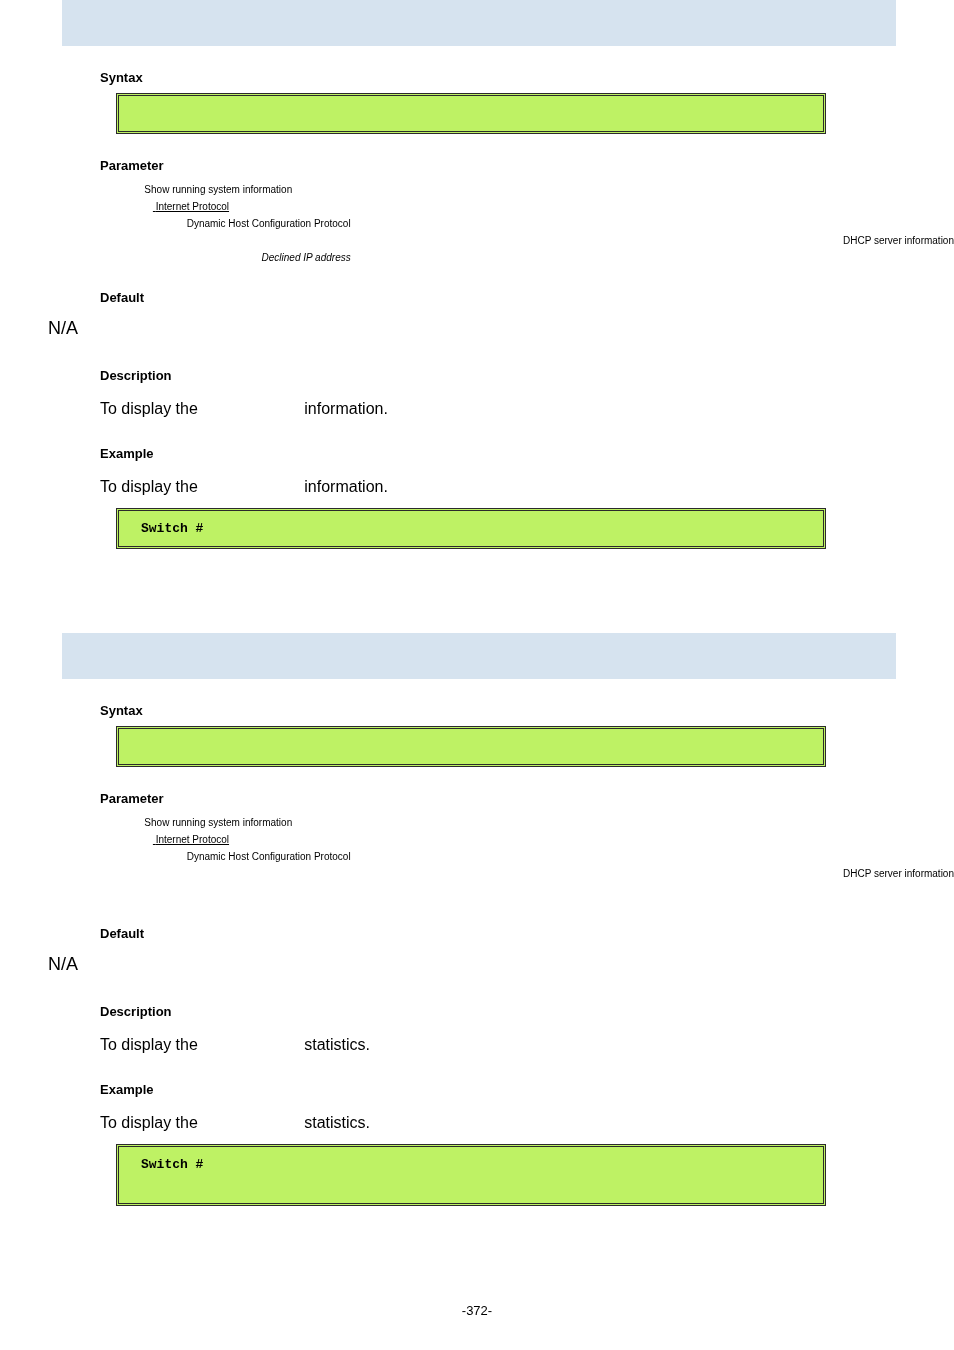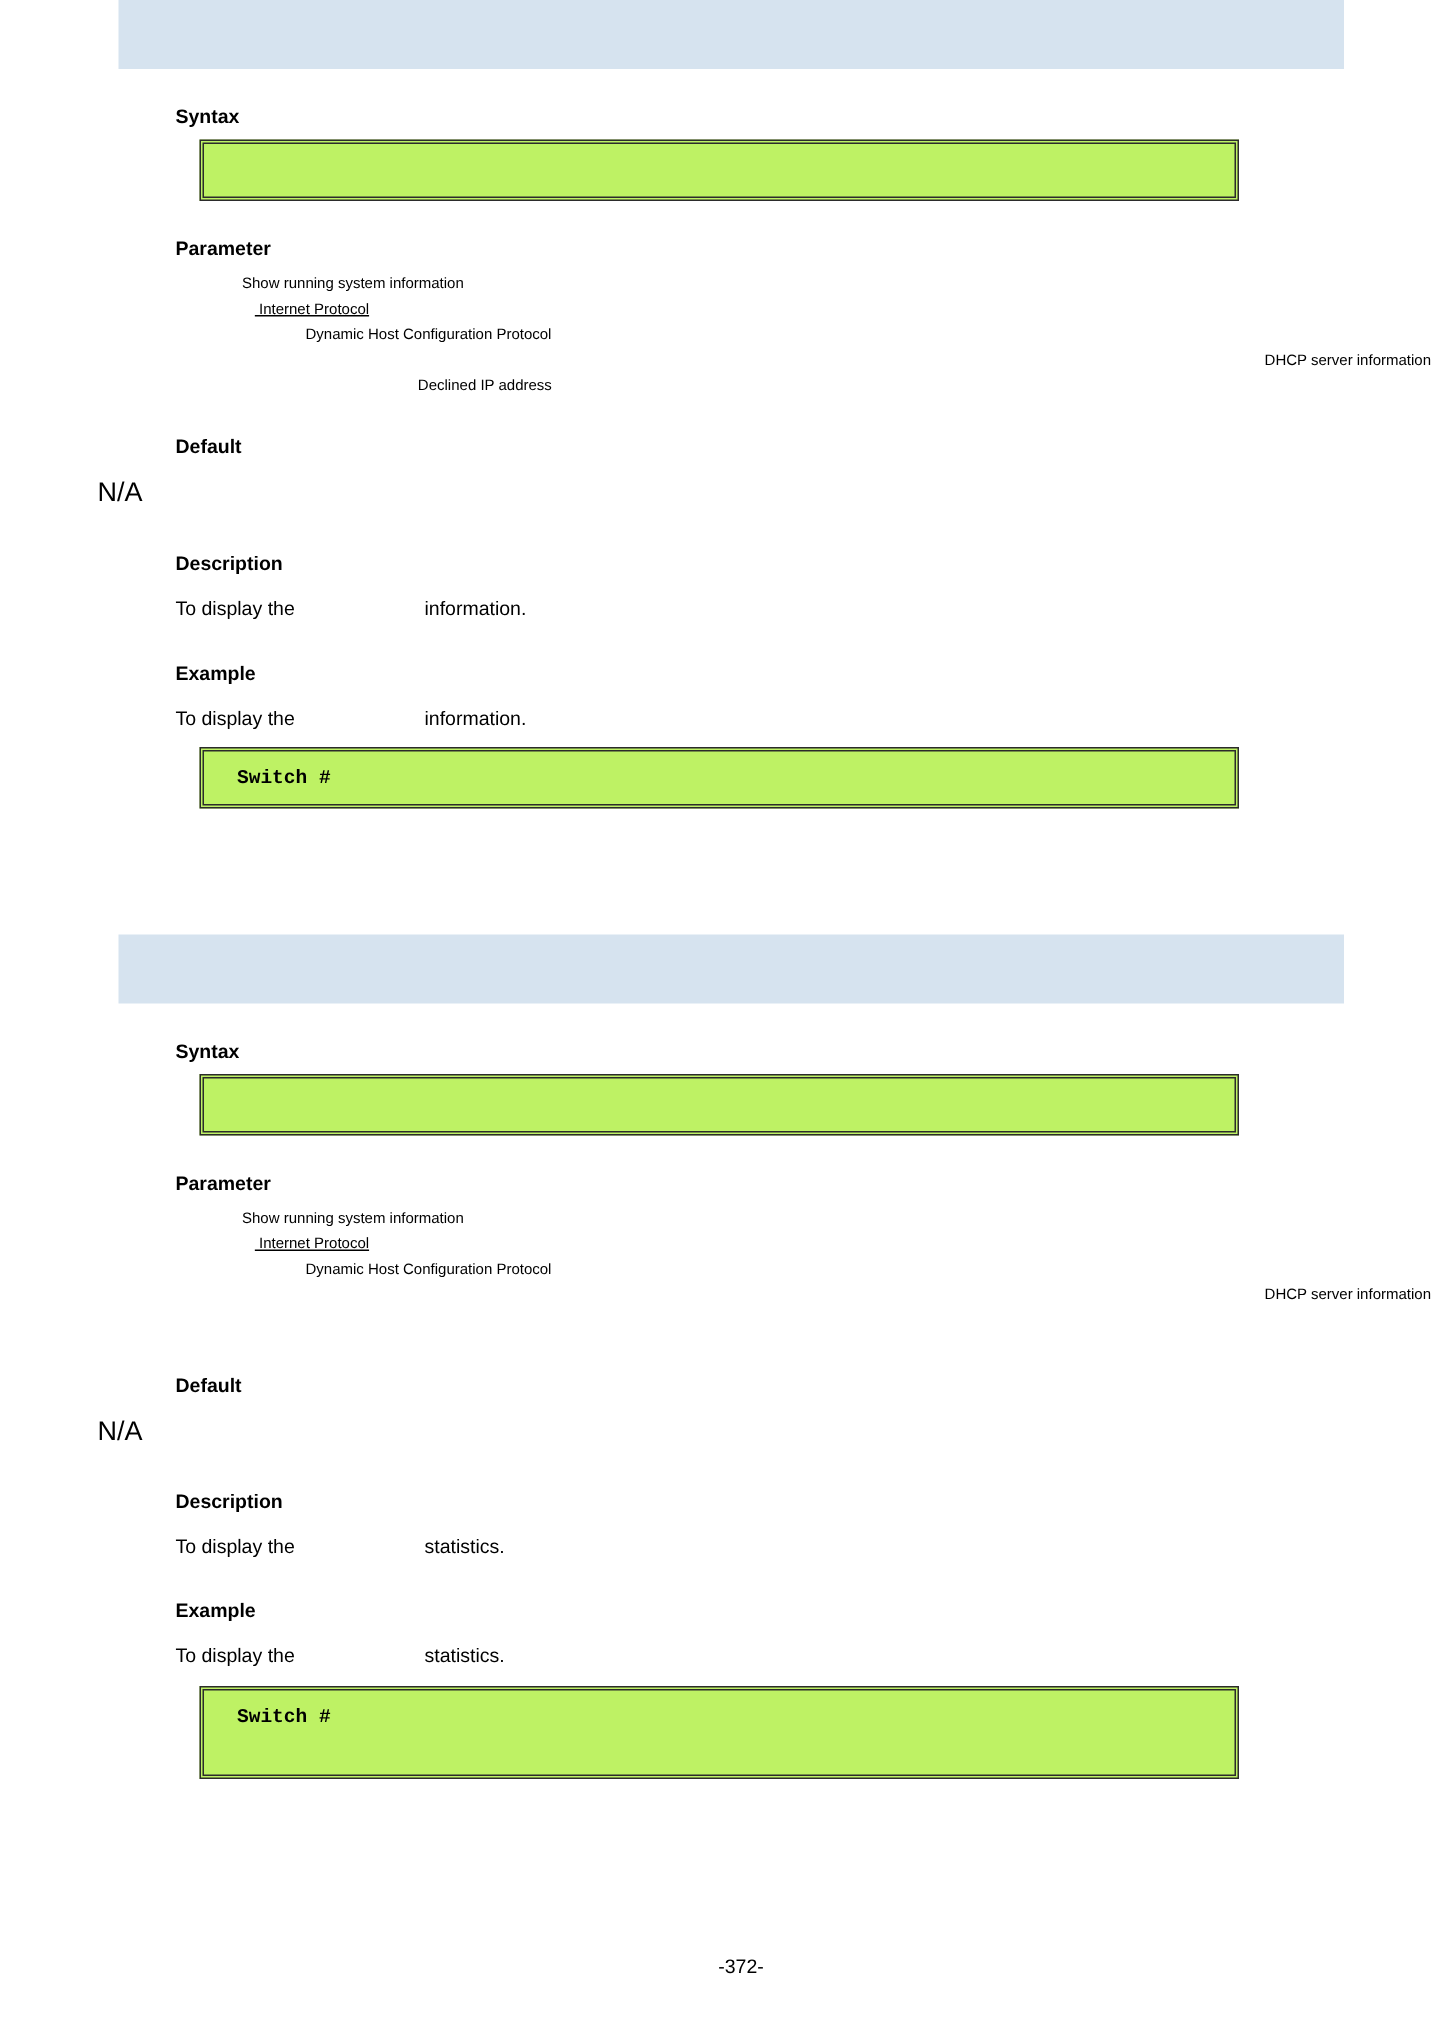--- a/index.html
+++ b/index.html
@@ -10,21 +10,21 @@
   }
   body {
     font-family: Arial, Helvetica, sans-serif;
     color: #000;
   }
   .page {
     width: 954px;
     min-height: 1350px;
     position: relative;
     box-sizing: border-box;
-    padding: 0 0 40px 17px;
+    padding: 0 0 40px 0;
   }
   .heading-bar {
     background: #d6e3ef;
     height: 46px;
     margin: 0 58px 0 62px;
   }
   .section-label {
     font-weight: bold;
     margin: 24px 0 8px 100px;
     font-size: 13px;
@@ -48,29 +48,29 @@
     font-size: 10px;
     line-height: 1.7;
   }
   .param-row .term {
     font-weight: bold;
   }
   .indent-0 { margin-left: 16px; }
   .indent-1 { margin-left: 44px; text-decoration: underline; }
   .indent-2 { margin-left: 60px; }
   .indent-3 { margin-left: 76px; text-align: right; }
-  .indent-4 { margin-left: 106px; }
+  .indent-4 { margin-left: 106px; font-style: italic; }
   .plain {
     margin-left: 48px;
     font-size: 18px;
     line-height: 1.7;
   }
   .sentence {
     margin-left: 100px;
-    font-size: 13px;
+    font-size: 16px;
     line-height: 1.7;
     margin-top: 12px;
     margin-bottom: 8px;
   }
   .sentence .b { font-weight: bold; }
   .spacer-sm { height: 20px; }
   .spacer-lg { height: 70px; }
   .footer {
     position: absolute;
     bottom: 32px;

